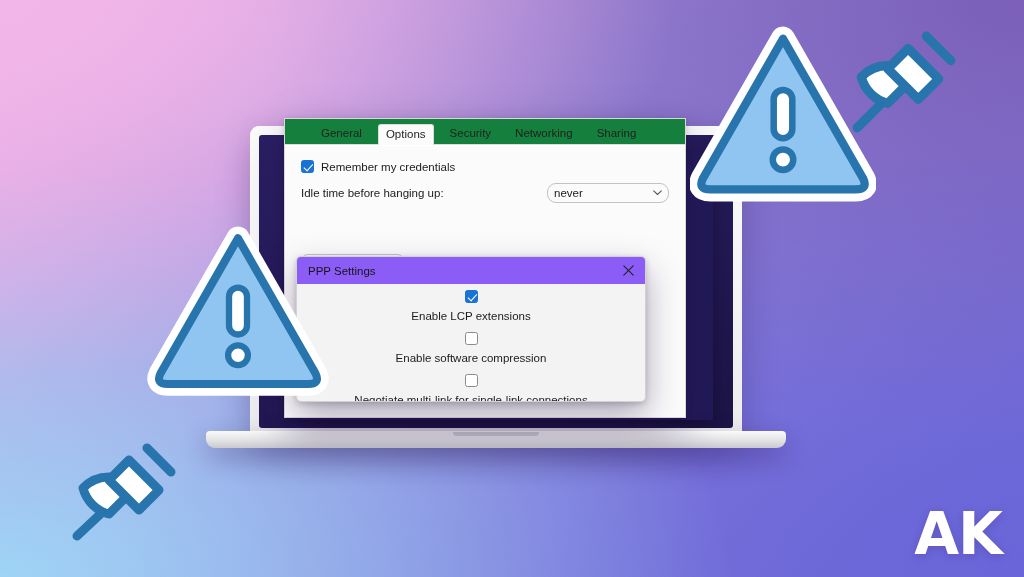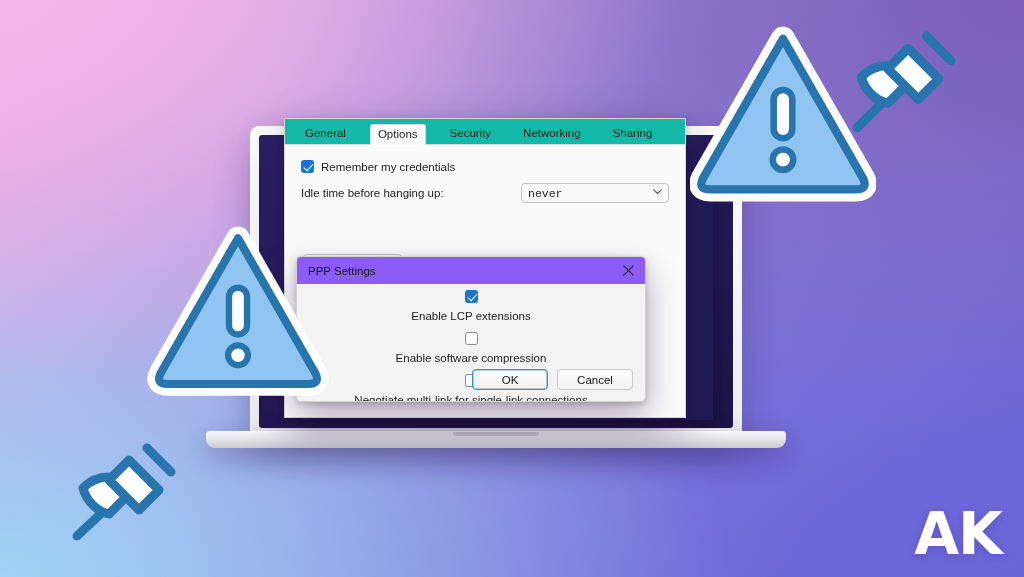--- a/index.html
+++ b/index.html
@@ -73,23 +73,23 @@
   #app-title { color:#e9e6ff; font-size: 8px; letter-spacing:.3px; white-space:nowrap; }
 
   
   #props-window {
     position: absolute; left: 284px; top: 118px; width: 402px; height: 300px;
     background: #f0f0f0;
     border: 1px solid #d8d8d8;
     box-shadow: 0 16px 40px rgba(35,15,70,.34), 0 2px 6px rgba(0,0,0,.16);
   }
   #tabstrip {
-    display: flex; align-items: flex-end; gap: 16px;
-    height: 26px; padding-left: 12px;
-    background: #14b8a6;
+    display: flex; align-items: flex-end; gap: 8px;
+    height: 26px; padding-left: 28px;
+    background: #15803d;
     border-bottom: 1px solid #dcdcdc;
   }
   .tab {
     font-size: 11.5px; color: #1f1f1f; padding: 4px 7px 5px 7px;
     line-height: 1; white-space: nowrap; cursor: default;
     border: 1px solid transparent; border-bottom: none;
   }
   .tab.active {
     background: #fbfbfb; border-color: #dcdcdc;
     position: relative; top: 1px; border-radius: 3px 3px 0 0;
@@ -109,24 +109,24 @@
   .cb.checked::after {
     content: ""; position: absolute; left: 4px; top: 1px;
     width: 4px; height: 7.5px; border: solid #fff;
     border-width: 0 1.8px 1.8px 0; transform: rotate(42deg);
   }
   .chk-label { font-size: 11.5px; color: #1b1b1b; }
 
   #idle-row { display: flex; align-items: center; margin-top: 2px; }
   #idle-label { font-size: 11.5px; color: #1b1b1b; }
   #idle-select {
-    position: absolute; right: 16px; width: 148px; height: 20px;
-    background: #fbfbfb; border: 1px solid #c2c2c2; border-radius: 4px;
+    position: absolute; right: 16px; width: 122px; height: 20px;
+    background: #fbfbfb; border: 1px solid #c2c2c2; border-radius: 9px;
     display: flex; align-items: center; padding: 0 6px;
-    font-size: 11.5px; color: #1b1b1b; justify-content: space-between; font-family: Liberation Mono, monospace;
+    font-size: 11.5px; color: #1b1b1b; justify-content: space-between;
   }
   #idle-select .chev { color:#5a5a5a; font-size: 9px; line-height:1; }
 
   #ppp-settings-btn {
     position: absolute; left: 18px; top: 108px;
     min-width: 84px; height: 22px; padding: 0 10px;
     background: linear-gradient(180deg,#fdfdfd,#f2f2f2);
     border: 1px solid #c8c8c8; border-radius: 4px;
     font-size: 11.5px; color: #171717; font-family: inherit;
     display: flex; align-items: center; justify-content: center;
@@ -255,24 +255,20 @@
     <div class="chk-row">
       <span class="cb"></span>
       <span class="chk-label">Enable software compression</span>
     </div>
     <div class="chk-row">
       <span class="cb"></span>
       <span class="chk-label">Negotiate multi-link for single-link connections</span>
     </div>
   </div>
 
-  <div id="ppp-buttons">
-    <div class="dlg-btn default">OK</div>
-    <div class="dlg-btn">Cancel</div>
-  </div>
 </div>
 
 <svg class="deco" id="warn-right" viewBox="0 0 200 200">
   <path d="M100 18 L186 168 Q192 180 178 180 L22 180 Q8 180 14 168 Z" fill="#8fc5f0" stroke="#ffffff" stroke-width="26" stroke-linejoin="round"></path>
   <path d="M100 18 L186 168 Q192 180 178 180 L22 180 Q8 180 14 168 Z" fill="#8fc5f0" stroke="#2874ac" stroke-width="9" stroke-linejoin="round"></path>
   <rect x="90" y="73" width="20" height="52" rx="10" fill="#ffffff" stroke="#2874ac" stroke-width="7"></rect>
   <circle cx="100" cy="148" r="11" fill="#ffffff" stroke="#2874ac" stroke-width="7"></circle>
 </svg>
 
 <svg class="deco" id="warn-left" viewBox="0 0 200 200">

